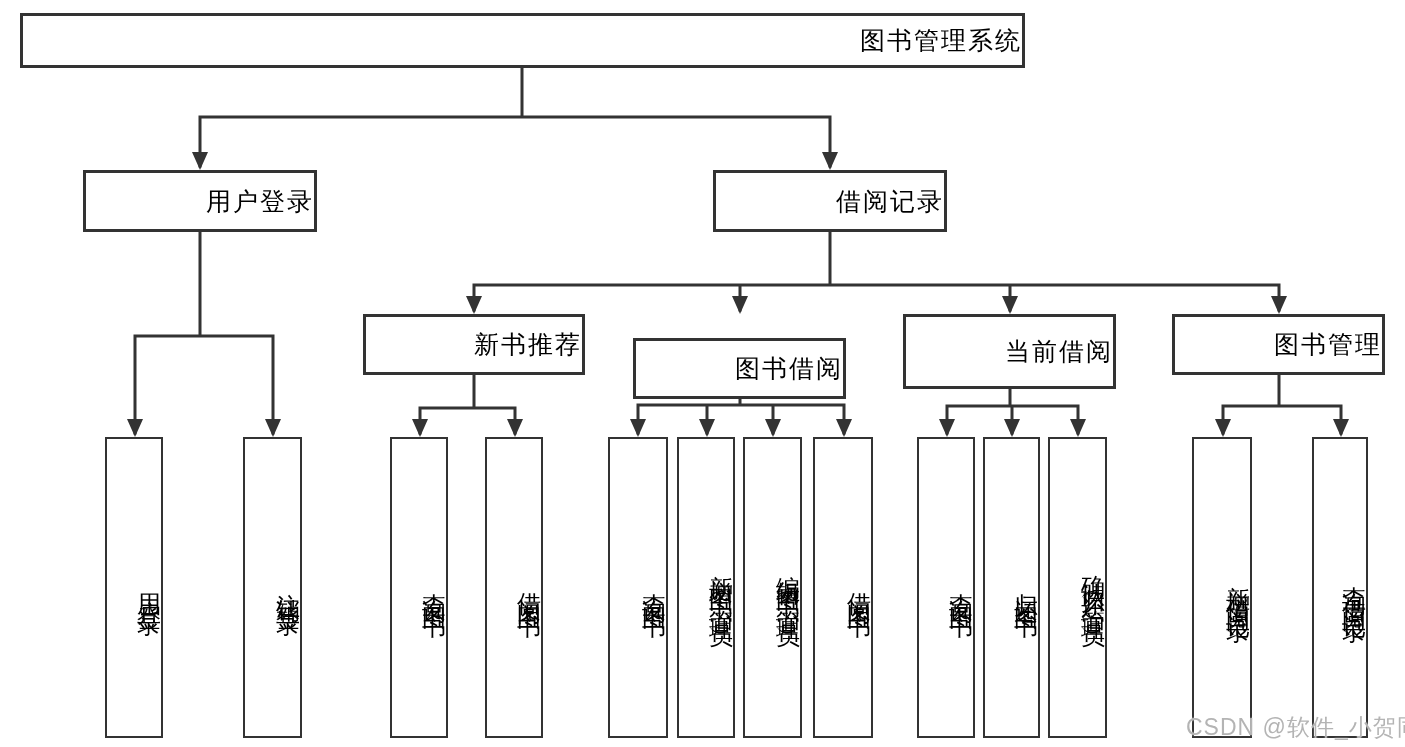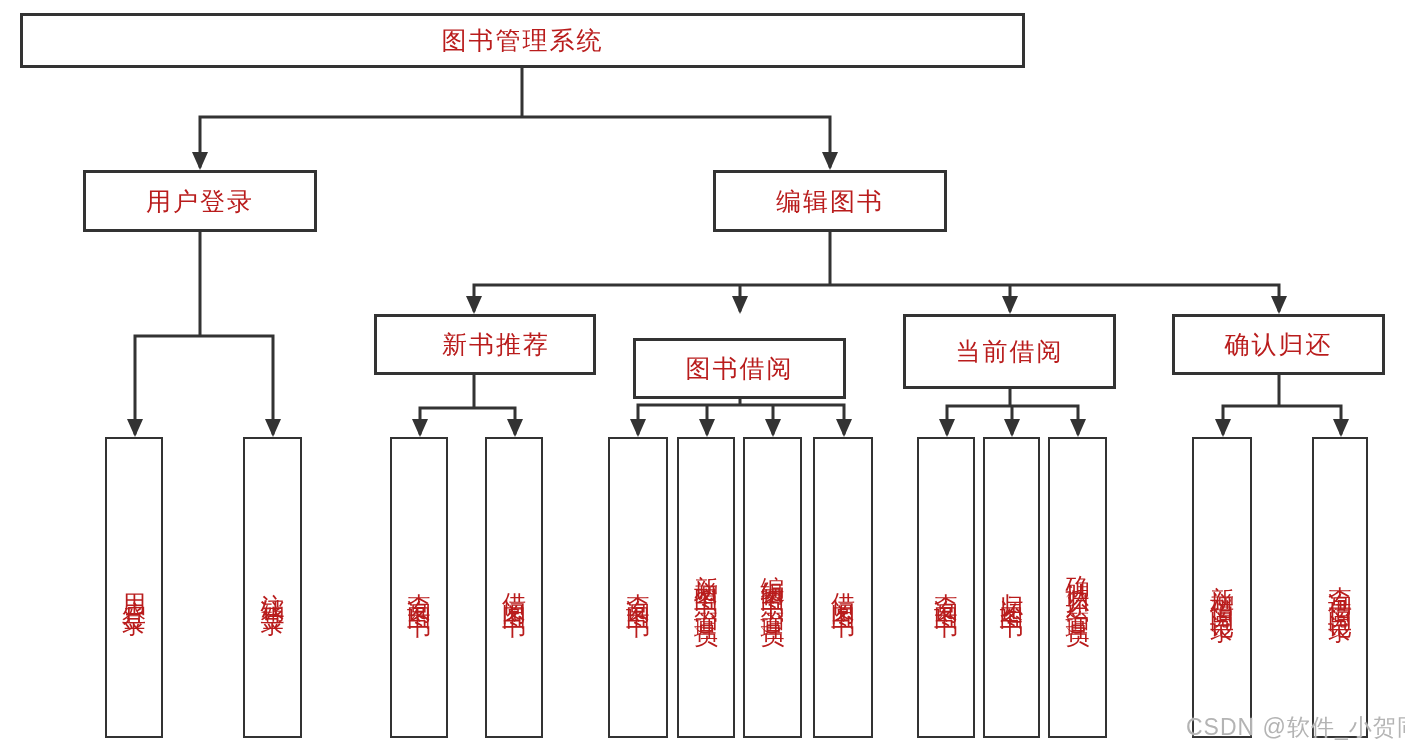--- a/index.html
+++ b/index.html
@@ -17,22 +17,22 @@
     width: 1405px; height: 747px;
     pointer-events: none;
   }
   .box {
     position: absolute;
     background: #ffffff;
     border: 3px solid #333333;
     box-sizing: border-box;
     display: flex;
     align-items: center;
-    justify-content: center;
-    color: #b91c1c;
+    justify-content: flex-end;
+    color: #000000;
   }
   .h-box .lbl {
     font-size: 25px;
     letter-spacing: 2px;
     white-space: nowrap;
     line-height: 1;
   }
   .v-box { border-width: 2px; }
   .v-box .lbl {
     writing-mode: vertical-rl;
@@ -91,34 +91,34 @@
   </svg>
 
   <div class="box h-box" style="left:20px; top:13px; width:1005px; height:55px;">
     <span class="lbl">图书管理系统</span>
   </div>
 
   <div class="box h-box" style="left:83px; top:170px; width:234px; height:62px;">
     <span class="lbl">用户登录</span>
   </div>
   <div class="box h-box" style="left:713px; top:170px; width:234px; height:62px;">
-    <span class="lbl">编辑图书</span>
+    <span class="lbl">借阅记录</span>
   </div>
 
-  <div class="box h-box" style="left:374px; top:314px; width:222px; height:61px;padding-left:22px;">
+  <div class="box h-box" style="left:363px; top:314px; width:222px; height:61px;padding-left:22px;">
     <span class="lbl">新书推荐</span>
   </div>
   <div class="box h-box" style="left:633px; top:314px; width:213px; height:61px;margin-top:24px;">
     <span class="lbl">图书借阅</span>
   </div>
   <div class="box h-box" style="left:903px; top:314px; width:213px; height:75px;">
     <span class="lbl">当前借阅</span>
   </div>
   <div class="box h-box" style="left:1172px; top:314px; width:213px; height:61px;">
-    <span class="lbl">确认归还</span>
+    <span class="lbl">图书管理</span>
   </div>
 
   <div class="box v-box" style="left:105px; top:437px; width:58px; height:301px;">
     <span class="lbl">用户登录</span>
   </div>
   <div class="box v-box" style="left:243px; top:437px; width:59px; height:301px;">
     <span class="lbl">注销登录</span>
   </div>
 
   <div class="box v-box" style="left:390px; top:437px; width:58px; height:301px;">

